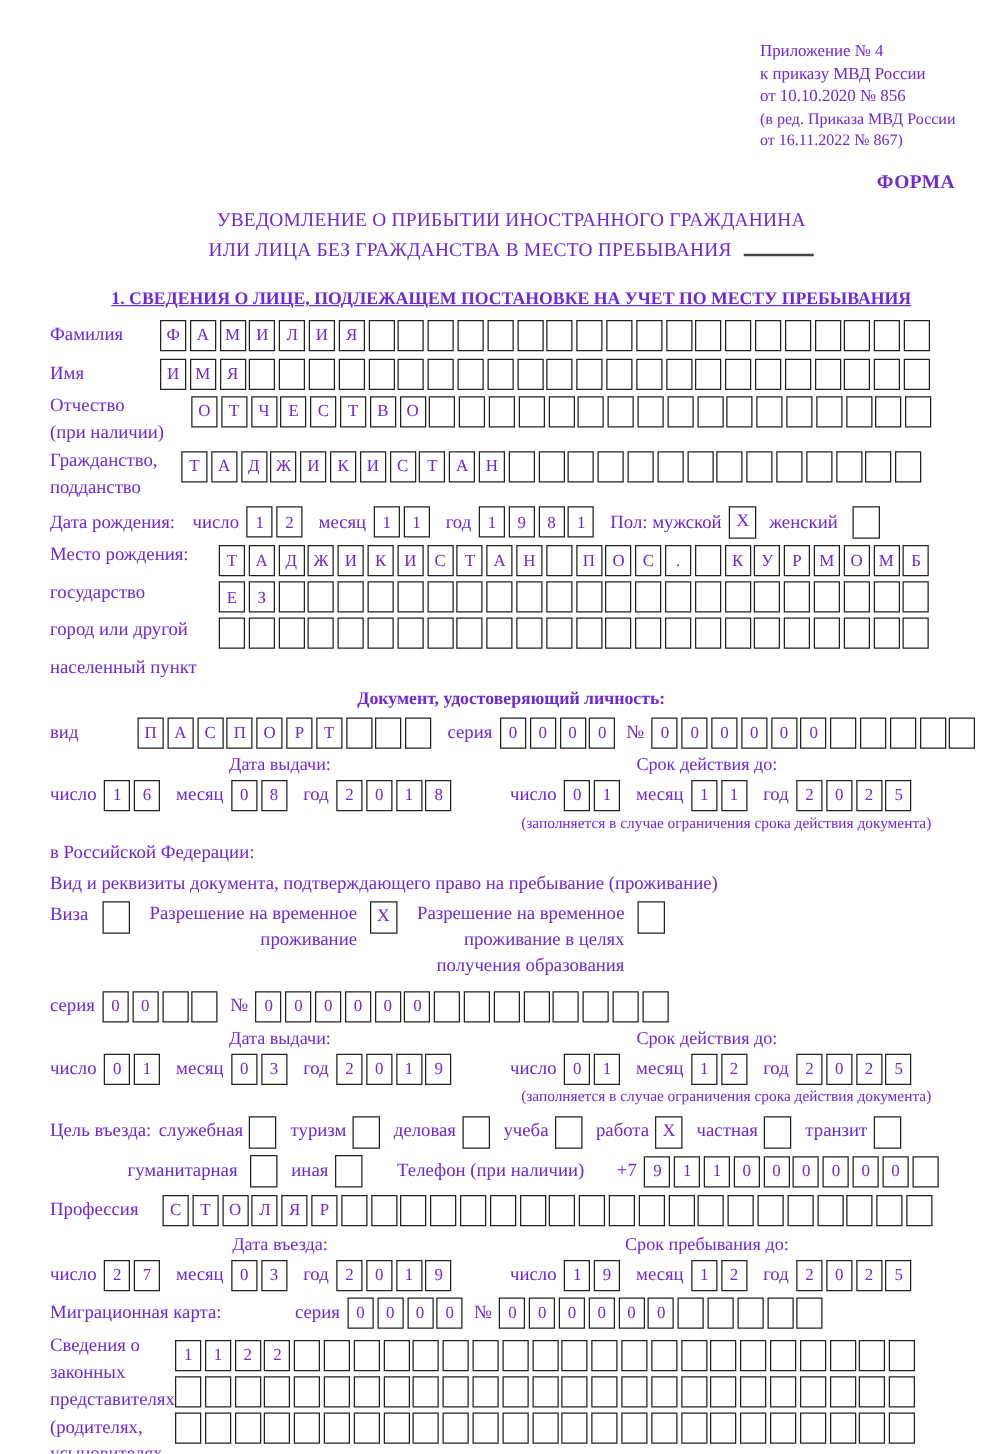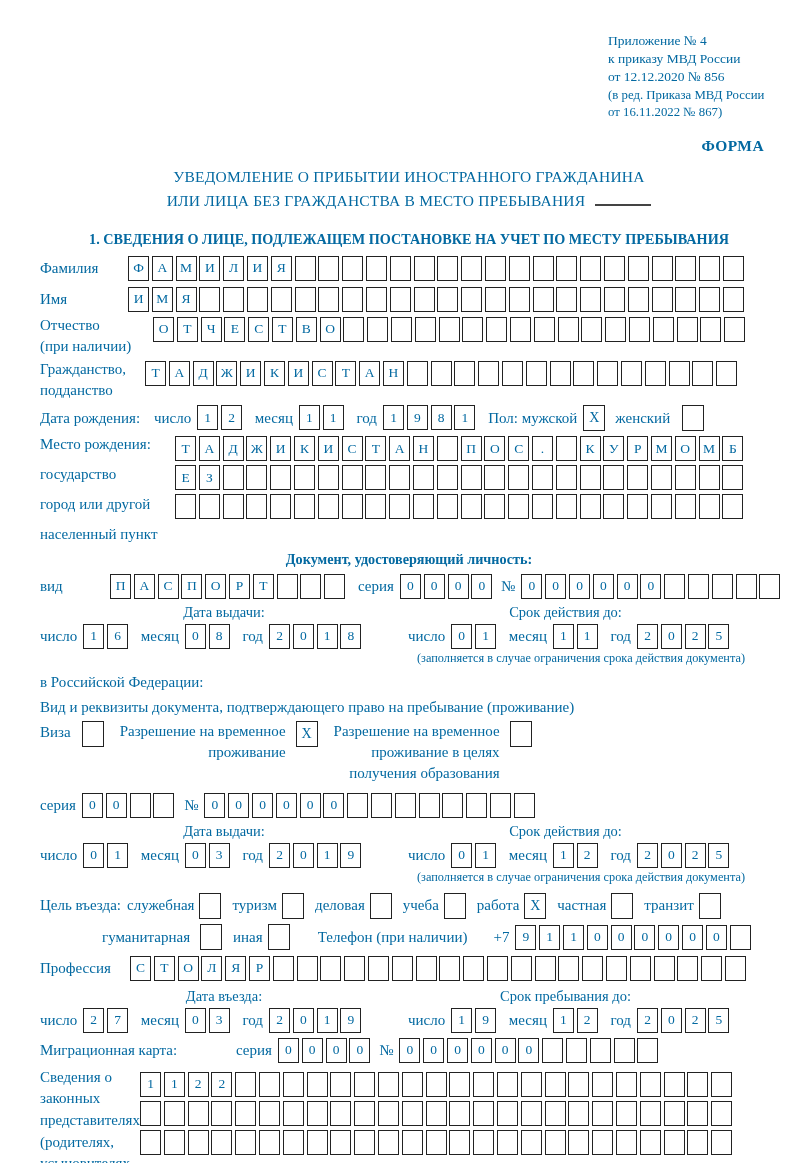--- a/index.html
+++ b/index.html
@@ -1,26 +1,26 @@
 <!DOCTYPE html>
 <html><head>
 <meta charset="utf-8">
 <style>
   html,body{margin:0;padding:0;background:#fff;}
   .page{
-    position:relative;width:800px;height:1163px;background:#fff;color:#0369a1;
+    position:relative;width:800px;height:1163px;background:#fff;color:#6d28d9;
     font-family:"Liberation Serif","DejaVu Serif",serif;
     padding:32px 22px 0 40px;box-sizing:border-box;overflow:hidden;
   }
   .hdr{margin-left:auto;width:170px;font-size:13.5px;line-height:1.35;}
   .hdr-sub{font-size:12.8px;margin-top:0;line-height:1.35;}
   .forma{text-align:right;padding-right:14px;font-weight:bold;font-size:15.5px;margin-top:16px;letter-spacing:.4px;}
   .title{text-align:center;font-weight:normal;font-size:15.5px;line-height:1.55;margin-top:10px;letter-spacing:.2px;}
   .blank-line{display:inline-block;width:56px;height:13px;border-bottom:2.5px solid #444;margin-left:10px;}
-  .sec{text-align:center;font-weight:bold;font-size:14.2px;margin-top:18px;margin-bottom:8px;}
+  .sec{text-align:center;font-weight:bold;font-size:14.2px;margin-top:18px;margin-bottom:8px;text-decoration:underline;}
   .row{display:flex;align-items:center;margin-top:5.5px;font-size:15px;line-height:1.25;white-space:nowrap;}
   .row.top{align-items:flex-start;}
   .lbl{flex-shrink:0;}
   .lbl-stack{display:flex;flex-direction:column;gap:3px;line-height:1.18;}
   .cells{display:flex;flex-shrink:0;}
   .cell{width:19px;height:23px;border:1.5px solid #222;margin-right:2.8px;display:inline-flex;align-items:center;justify-content:center;font-size:13.5px;flex-shrink:0;background:#fff;}
   .cellcol{display:flex;flex-direction:column;gap:4px;}
   .cb{width:20px;height:24px;border:1.5px solid #222;display:inline-flex;align-items:center;justify-content:center;font-size:14px;flex-shrink:0;}
   .t{margin-right:6px;white-space:nowrap;}
   .ml{margin-left:10px;}
@@ -43,21 +43,21 @@
   .plabel.first{margin-left:6px;}
 </style>
 </head>
 <body>
 
 <div class="page">
 
   <div class="hdr">
     <div>Приложение № 4</div>
     <div>к приказу МВД России</div>
-    <div>от 12.12.2020 № 856</div>
+    <div>от 10.10.2020 № 856</div>
     <div class="hdr-sub">
       <div>(в ред. Приказа МВД России</div>
       <div>от 16.11.2022 № 867)</div>
     </div>
   </div>
 
   <div class="forma">ФОРМА</div>
 
   <div class="title">
     <div>УВЕДОМЛЕНИЕ О ПРИБЫТИИ ИНОСТРАННОГО ГРАЖДАНИНА</div>

